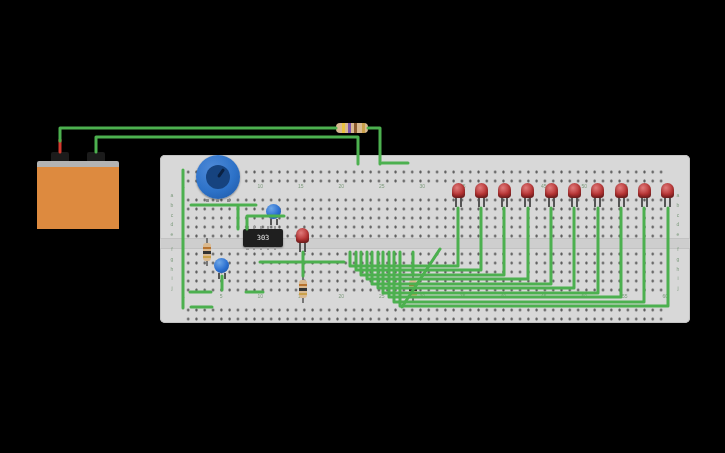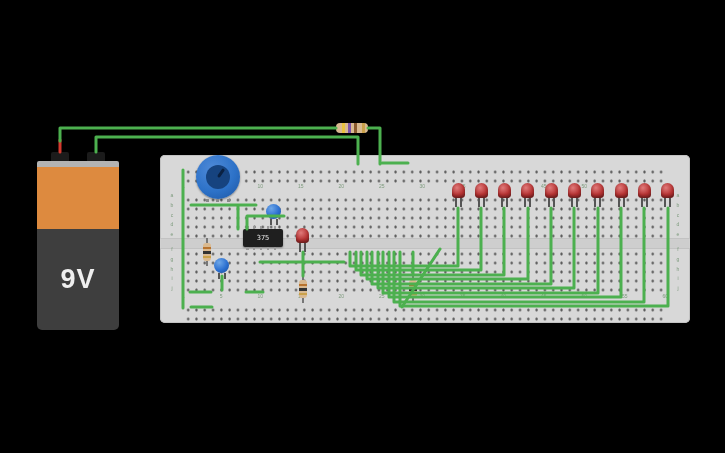--- a/index.html
+++ b/index.html
@@ -94,23 +94,20 @@
 </head>
 <body>
 
 <div class="scene">
 
   <div class="battery">
     <div class="bat-cap left"></div>
     <div class="bat-cap right"></div>
     <div class="bat-top"></div>
     <div class="bat-orange"></div>
-    <div class="bat-dark">
-      <span class="bat-label">9V</span>
-    </div>
   </div>
 
   <div class="board">
     <div class="channel"></div>
     <div class="dots rail-top"></div>
     <div class="dots grid-top"></div>
     <div class="dots grid-bottom"></div>
     <div class="dots rail-bottom"></div>
     <div class="colnums top">
         <span>1</span>
@@ -173,21 +170,21 @@
   </div>
 
   <div class="pot">
     <div class="knob"></div>
   </div>
 
   <div class="cap" style="left:266px;top:204px"></div>
   <div class="cap" style="left:214px;top:258px"></div>
 
   <div class="chip chip-555">
-    <span class="lbl">375</span>
+    <span class="lbl">303</span>
   </div>
 
   <div class="led" style="left:296px;top:228px"></div>
 
   <div class="res-h"></div>
   <div class="res-v" style="left:203px;top:243px"></div>
   <div class="res-v" style="left:299px;top:280px"></div>
   <div class="res-v" style="left:409px;top:280px"></div>
 
   <div class="led row" style="left:452px"></div>

